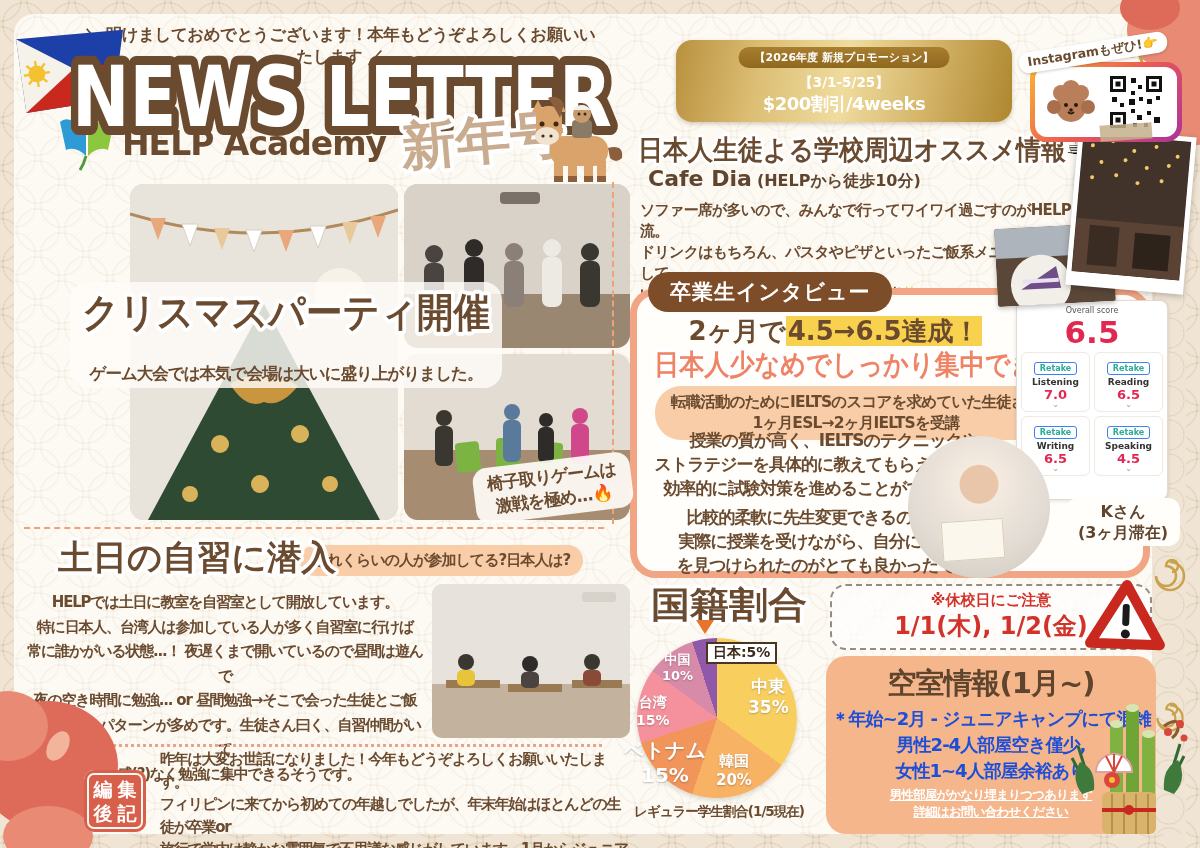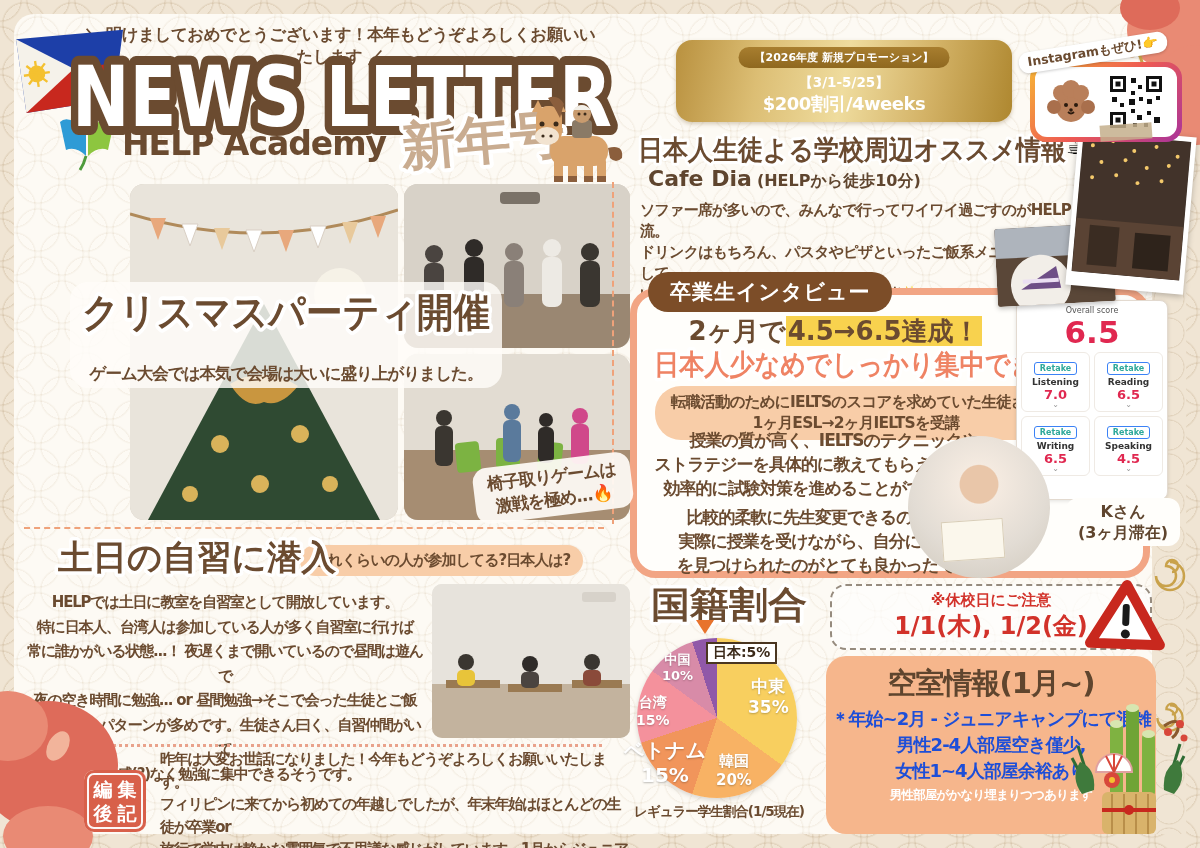--- a/index.html
+++ b/index.html
@@ -116,21 +116,21 @@
   .pie-caption{left:624px;top:803px;width:190px;text-align:center;font-size:13.5px;font-weight:bold;color:#6B4B30;letter-spacing:-1px;}
   
   .notice{left:830px;top:584px;width:322px;height:66px;border:2px dashed #968B7E;border-radius:16px;
     background:rgba(255,255,255,.65);text-align:center;}
   .notice-t{font-size:15px;font-weight:bold;color:#D2322A;margin-top:5px;}
   .notice-d{font-size:24px;font-weight:bold;color:#D2322A;letter-spacing:0;}
   .warn{left:1086px;top:578px;z-index:3;transform:rotate(2deg);}
   .vacancy{left:826px;top:656px;width:330px;height:178px;background:#F6B68C;border-radius:20px;}
   .vac-title{position:absolute;left:0;top:8px;width:100%;text-align:center;font-size:29px;font-weight:bold;color:#5F452E;letter-spacing:-1px;}
   .vac-lines{position:absolute;left:0;top:50px;width:100%;text-align:center;font-size:18px;font-weight:bold;color:#1d4ed8;line-height:26px;letter-spacing:-1px;}
-  .vac-note{position:absolute;left:0;top:130px;width:100%;text-align:center;font-size:12.5px;font-weight:bold;color:#fff;line-height:17px;letter-spacing:-.8px;}
+  .vac-note{position:absolute;left:0;top:130px;width:100%;text-align:center;font-size:12.5px;font-weight:bold;color:#fff;line-height:17px;letter-spacing:-.8px;text-decoration:underline;}
   .strip{left:1152px;top:180px;width:34px;height:654px;
     background-color:#F0E5D4;
     background-image:radial-gradient(circle, rgba(211,192,165,0) 60%, rgba(211,192,165,.55) 61%, rgba(211,192,165,0) 67%);
     background-size:34px 34px;}
   svg text{font-family:"DejaVu Sans","Liberation Sans",sans-serif;font-weight:bold;}
 </style>
 </head>
 <body>
 
 <div id="page">
@@ -579,20 +579,21 @@
 
   <div class="abs vacancy">
     <div class="vac-title">空室情報(1月~)</div>
     <div class="vac-lines">
       <div>＊年始~2月 - ジュニアキャンプにて混雑</div>
       <div>男性2-4人部屋空き僅少,</div>
       <div>女性1~4人部屋余裕あり</div>
     </div>
     <div class="vac-note">
       <div>男性部屋がかなり埋まりつつあります</div>
+      <div>詳細はお問い合わせください</div>
     </div>
   </div>
 
   <svg class="abs" style="left:1068px;top:698px;width:122px;height:142px;z-index:4;" viewBox="0 0 122 142">
     <g stroke="#2E6B34" stroke-width="3">
       <line x1="20" y1="90" x2="4" y2="60"></line>
         <line x1="24" y1="92" x2="10" y2="48"></line>
         <line x1="100" y1="90" x2="116" y2="58"></line>
         <line x1="98" y1="92" x2="112" y2="46"></line>
     </g>

